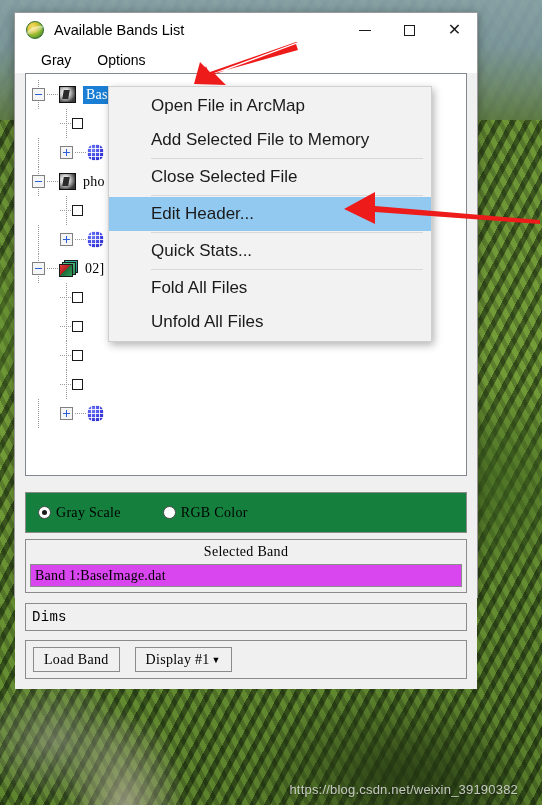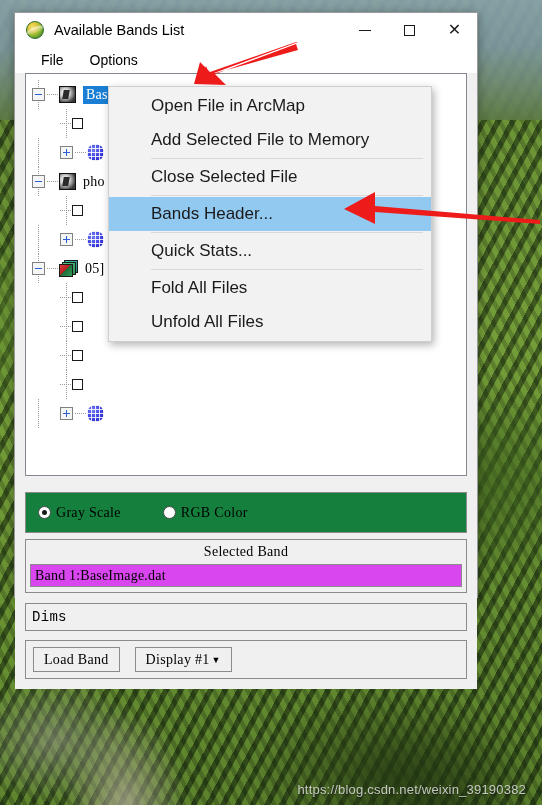--- a/index.html
+++ b/index.html
@@ -36,21 +36,21 @@
   #desktop::after {
     content: "";
     position: absolute; left: 0; bottom: 0; width: 542px; height: 200px;
     background:
       radial-gradient(ellipse 90px 140px at 23% 100%, rgba(175,170,150,0.75), rgba(175,170,150,0) 68%),
       radial-gradient(ellipse 150px 120px at 80% 100%, rgba(30,48,16,0.6), rgba(30,48,16,0) 70%);
   }
 
   .watermark {
     position: absolute;
-    right: 16px; bottom: 8px;
+    right: 24px; bottom: 8px;
     font-size: 13px;
     color: rgba(235,235,235,0.80);
     letter-spacing: 0.2px;
     text-shadow: 0 1px 1px rgba(0,0,0,0.35);
     z-index: 4;
     white-space: nowrap;
   }
 
   
   #window {
@@ -339,21 +339,21 @@
         <div class="win-btn">
           <span class="glyph-max"></span>
         </div>
         <div class="win-btn close">
           <span class="glyph-close">✕</span>
         </div>
       </div>
     </div>
 
     <div class="menubar">
-      <div class="mi">File</div>
+      <div class="mi">Gray</div>
       <div class="mi">Options</div>
     </div>
 
     <div class="client">
 
       <div class="tree-panel">
         <div class="tree">
 
           <div class="t-row">
             <span class="vline"></span>
@@ -397,21 +397,21 @@
 
           <div class="t-row">
             <span class="vline"></span>
             <span class="expander"></span>
             <span class="dots"></span>
             <span class="ico-stack">
                 <i></i>
                 <i></i>
                 <i></i>
               </span>
-            <span class="t-label">05]</span>
+            <span class="t-label">02]</span>
           </div>
           <div class="t-row child">
             <span class="vline child"></span>
             <span class="dots"></span>
             <span class="ico-check"></span>
           </div>
           <div class="t-row child">
             <span class="vline child"></span>
             <span class="dots"></span>
             <span class="ico-check"></span>
@@ -435,21 +435,21 @@
           </div>
 
         </div>
 
         <div class="ctx-menu">
           <div class="ctx-item">Open File in ArcMap</div>
           <div class="ctx-item">Add Selected File to Memory</div>
           <div class="ctx-sep"></div>
           <div class="ctx-item">Close Selected File</div>
           <div class="ctx-sep"></div>
-          <div class="ctx-item highlight">Bands Header...</div>
+          <div class="ctx-item highlight">Edit Header...</div>
           <div class="ctx-sep"></div>
           <div class="ctx-item">Quick Stats...</div>
           <div class="ctx-sep"></div>
           <div class="ctx-item">Fold All Files</div>
           <div class="ctx-item">Unfold All Files</div>
         </div>
       </div>
 
       <div class="group-box">
         <div class="radio-row">

